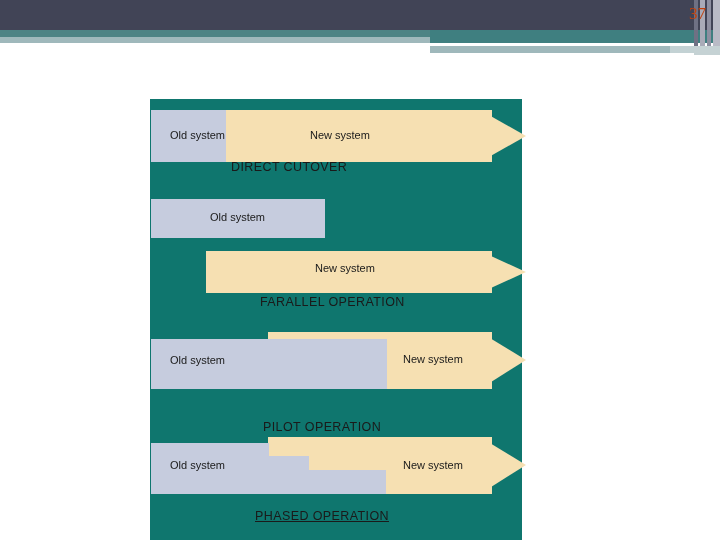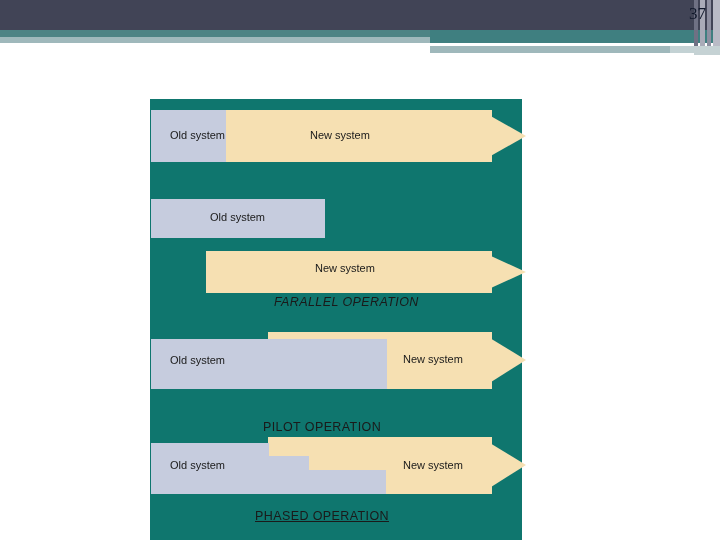--- a/index.html
+++ b/index.html
@@ -21,21 +21,21 @@
   
   .vstrip{position:absolute;top:0;height:46px;}
   .vs1{left:694px;width:4px;background:#6f7184;}
   .vs2{left:700px;width:5px;background:#a9abb8;}
   .vs3{left:707px;width:4px;background:#8d8fa0;}
   .vs4{left:713px;width:7px;background:#b9bbc6;}
   .vs-lower{position:absolute;top:46px;height:9px;left:694px;width:26px;background:#c5d2d4;}
 
   .page-num{
     position:absolute;right:14px;top:3px;
-    color:#0f172a;font-size:17px;line-height:22px;
+    color:#c2410c;font-size:17px;line-height:22px;
     font-family:"Liberation Serif", serif;
     letter-spacing:0px;
   }
 
   
   .title{
     position:absolute;left:40px;top:50px;
     font-size:31px;color:#3e4150;
     font-family:"DejaVu Sans", sans-serif;
     letter-spacing:0.3px;white-space:nowrap;
@@ -82,30 +82,31 @@
   <div class="figure">
 
     <div class="blk new" style="left:75px;top:11px;width:267px;height:52px;"></div>
     <svg style="position:absolute;left:330px;top:3px;" width="48" height="68">
       <polygon points="0,8 0,60 46,34" fill="#f6e0b2"></polygon>
     </svg>
 
     <div class="blk old" style="left:1px;top:11px;width:75px;height:52px;"></div>
     <div class="lbl lbl-sys" style="left:20px;top:30px;">Old system</div>
     <div class="lbl lbl-sys" style="left:160px;top:30px;">New system</div>
+    <div class="lbl lbl-cap" style="left:81px;top:61px;">DIRECT CUTOVER</div>
 
     <div class="blk old" style="left:1px;top:100px;width:174px;height:39px;"></div>
     <div class="lbl lbl-sys" style="left:60px;top:112px;">Old system</div>
 
     <div class="blk new" style="left:56px;top:152px;width:286px;height:42px;"></div>
     <svg style="position:absolute;left:330px;top:128px;" width="48" height="90">
       <polygon points="0,24 0,66 46,45" fill="#f6e0b2"></polygon>
     </svg>
     <div class="lbl lbl-sys" style="left:165px;top:163px;">New system</div>
-    <div class="lbl lbl-cap" style="left:124px;top:196px;font-style:italic;">FARALLEL OPERATION</div>
+    <div class="lbl lbl-cap" style="left:110px;top:196px;">FARALLEL OPERATION</div>
 
     <div class="blk new" style="left:118px;top:233px;width:224px;height:57px;"></div>
     <svg style="position:absolute;left:330px;top:224px;" width="48" height="76">
       <polygon points="0,9 0,66 46,37" fill="#f6e0b2"></polygon>
     </svg>
     <div class="blk old" style="left:1px;top:240px;width:236px;height:50px;"></div>
     <div class="lbl lbl-sys" style="left:20px;top:255px;">Old system</div>
     <div class="lbl lbl-sys" style="left:253px;top:254px;">New system</div>
     <div class="lbl lbl-cap" style="left:113px;top:304px;margin-top:17px;">PILOT OPERATION</div>
 

